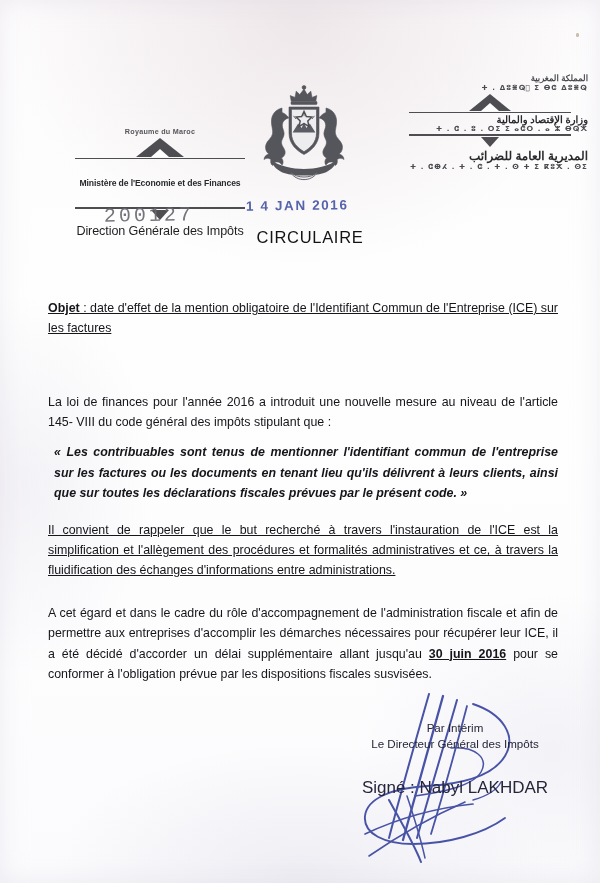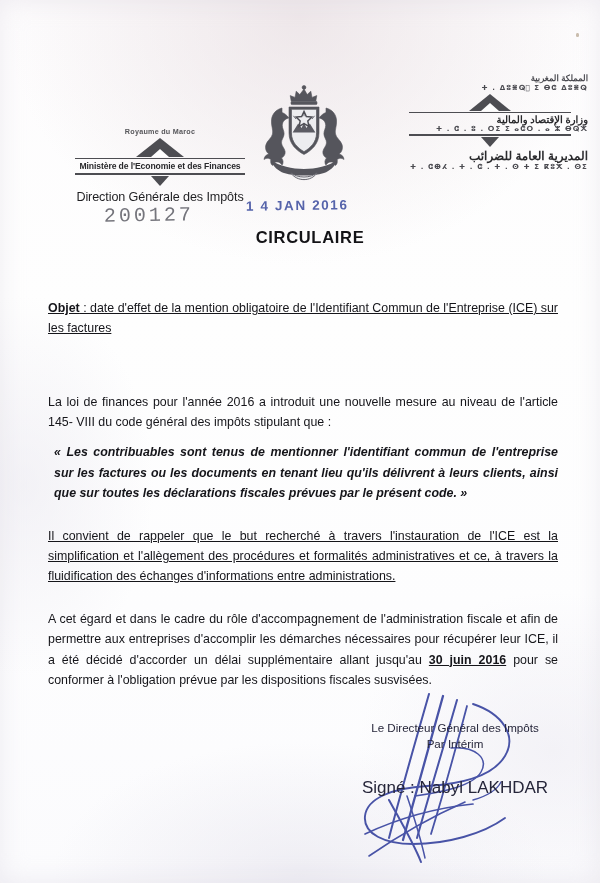--- a/index.html
+++ b/index.html
@@ -100,21 +100,21 @@
     height: 1.4px;
     background: #4d4d52;
     margin: 1px auto;
   }
   .ministry-fr {
     font-size: 8.6px;
     font-weight: 700;
     color: #29292c;
     white-space: nowrap;
     letter-spacing: -0.1px;
-    padding: 1px 0;
+    padding: 18px 0;
   }
   .ministry-ar {
     font-size: 10px;
     font-weight: 700;
     color: #29292c;
     direction: rtl;
     white-space: nowrap;
     padding: 0;
   }
   .chevron-down {
@@ -169,21 +169,21 @@
     color: #3f4fa0;
     transform: rotate(-0.7deg);
     opacity: 0.88;
   }
   .doc-title {
     left: 0;
     top: 228px;
     width: 600px;
     text-align: center;
     font-size: 16.5px;
-    font-weight: 700;
+    font-weight: 400;
     letter-spacing: 0.7px;
     color: #131316;
     padding-left: 20px;
     box-sizing: border-box;
   }
 
   
   .body-block {
     left: 48px;
     top: 298px;
@@ -195,21 +195,21 @@
   .para {
     text-align: justify;
     margin: 0 0 15px 0;
   }
   .para.objet { margin-bottom: 54px; text-decoration: underline; }
   .para.lead  { margin-bottom: 10px; }
   .para.quote {
     font-style: italic;
     font-weight: 700;
     padding-left: 6px;
-    margin-bottom: 23px;
+    margin-bottom: 17px;
     line-height: 1.63;
   }
   .para.rappel { margin-bottom: 23px; text-decoration: underline; }
   .u-bold { font-weight: 700; text-decoration: underline; }
   .u-bold-nd { font-weight: 700; text-decoration: underline; }
 
   
   .sign-block {
     left: 340px;
     top: 720px;
@@ -352,18 +352,18 @@
       <path d="M10 146 C 44 130, 80 120, 118 116" stroke-width="1.7"></path>
       <path d="M14 168 C 46 146, 78 128, 110 114" stroke-width="1.6"></path>
       <path d="M34 112 C 46 134, 58 154, 66 174" stroke-width="2.0"></path>
       <path d="M52 108 C 60 132, 66 152, 70 170" stroke-width="1.5"></path>
 
       <path d="M118 112 C 132 108, 142 102, 146 94" stroke-width="1.4"></path>
     </g>
   </svg>
 
   <div class="abs sign-block">
+    <div>Par Intérim</div>
     <div>Le Directeur Général des Impôts</div>
-    <div>Par Intérim</div>
     <div class="sign-name">Signé : Nabyl LAKHDAR</div>
   </div>
 
 </div>
 
 </body></html>

